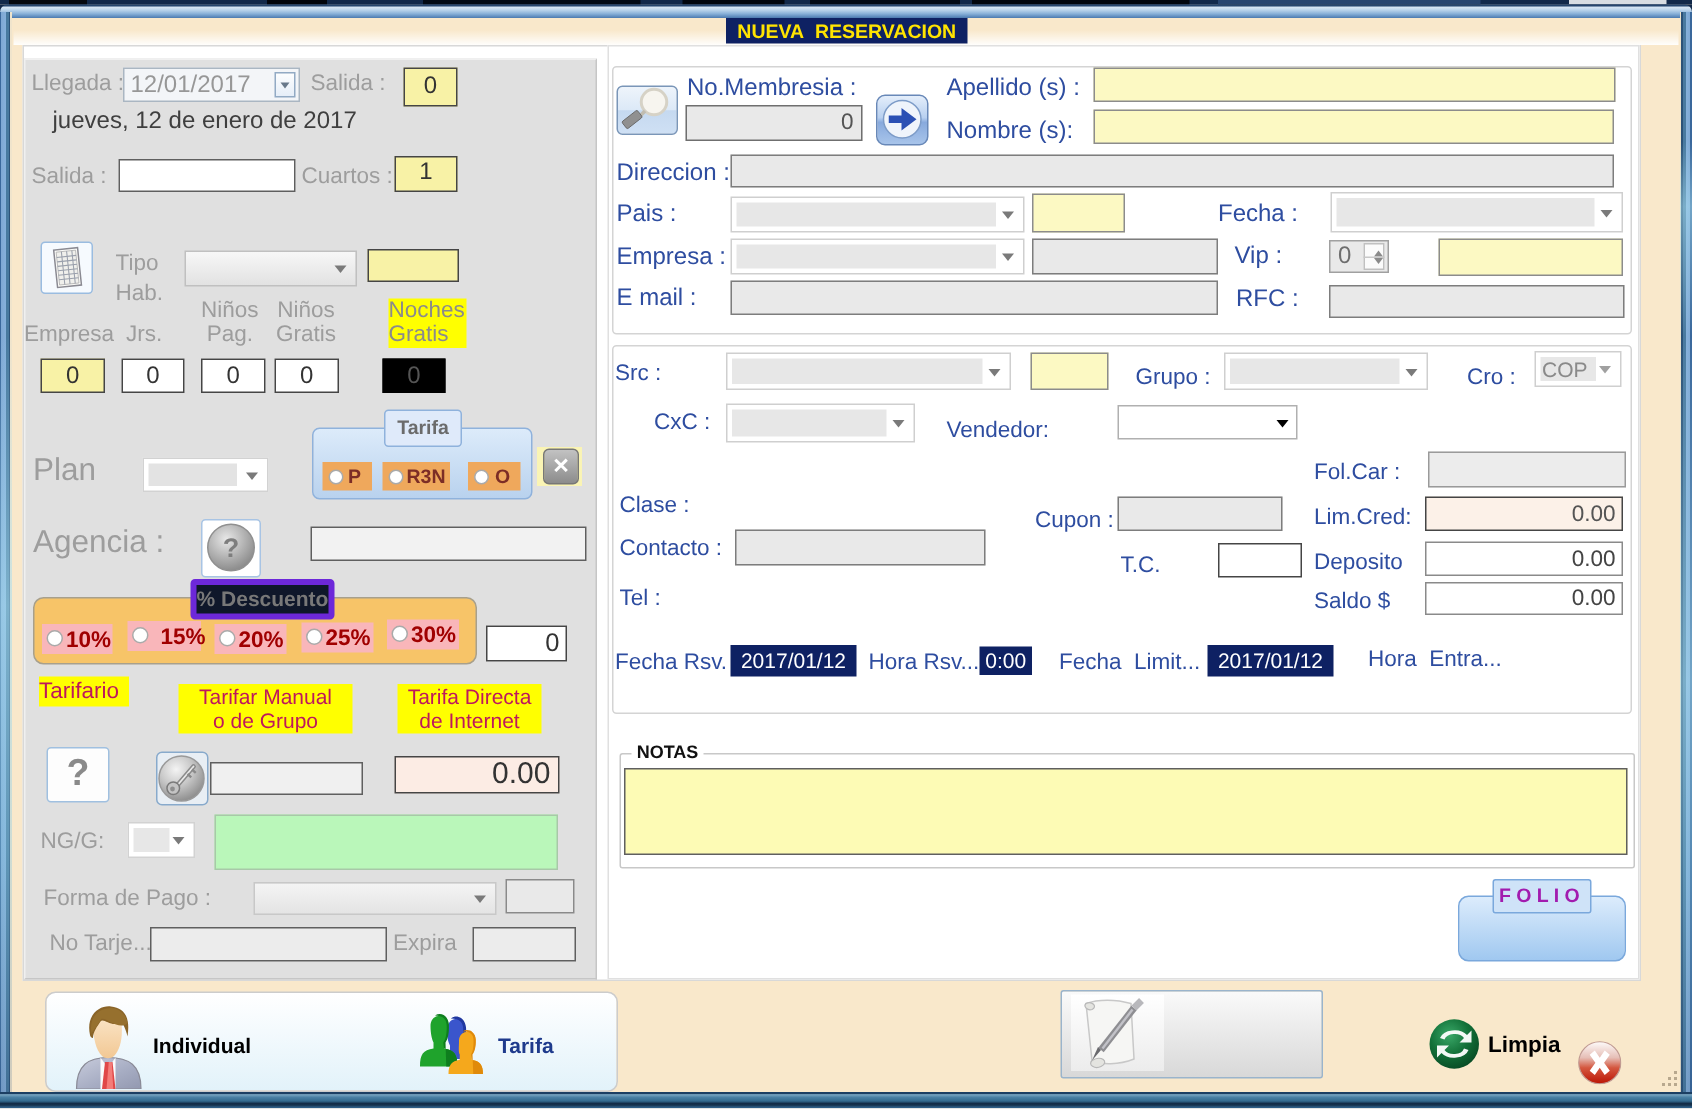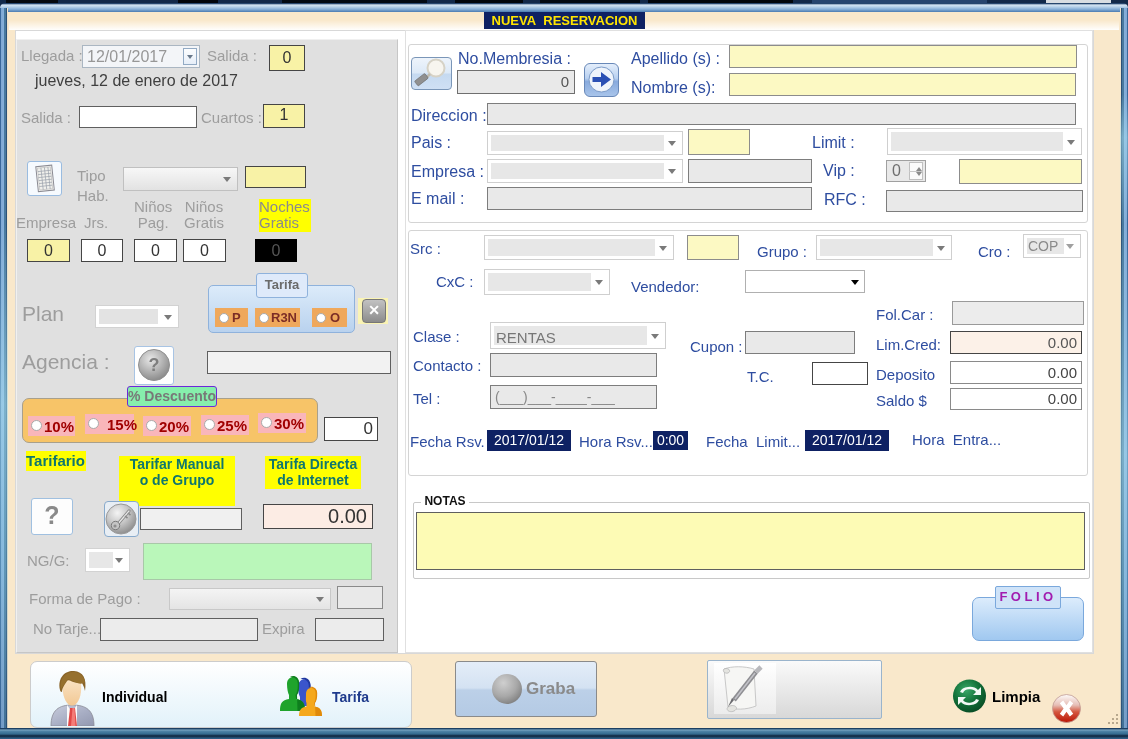--- a/index.html
+++ b/index.html
@@ -6,21 +6,21 @@
 .abs{position:absolute}
 .lbl{position:absolute;color:#9d9d9d;font-size:15px;white-space:nowrap}
 .blbl{position:absolute;color:#2e4da0;font-size:15px;white-space:nowrap}
 .in{position:absolute;border:1px solid #5f5f5f;background:#fff;box-sizing:border-box}
 .gin{position:absolute;border:1px solid #7d7d7d;background:#e9e9e9;box-sizing:border-box}
 .yin{position:absolute;border:1px solid #8c8c8c;background:#fcf9c3;box-sizing:border-box}
 .combo{position:absolute;border:1px solid #cfcfcf;background:#fff;box-sizing:border-box}
 .cfill{position:absolute;left:3px;top:3px;right:18px;bottom:3px;background:#e7e7e7}
 .carr{position:absolute;right:6px;top:50%;margin-top:-2px;width:0;height:0;border-left:4px solid transparent;border-right:4px solid transparent;border-top:5px solid #7a7a7a}
 .navy{position:absolute;background:#0e2163;color:#fff;font-size:14px;text-align:center;box-sizing:border-box}
-.ylbl{position:absolute;background:#ffff00;color:#0f766e;font-weight:bold;font-size:14px;text-align:center}
+.ylbl{position:absolute;background:#ffff00;color:#be185d;font-weight:normal;font-size:14px;text-align:center}
 </style></head><body>
 <div id="win">
 
   <div class="abs" style="left:0;top:0;width:1128px;height:3px;background:#12294a"></div>
   <div class="abs" style="left:6px;top:0;width:52px;height:3px;background:#05090f"></div>
   <div class="abs" style="left:178px;top:0;width:40px;height:3px;background:#01040a"></div>
   <div class="abs" style="left:282px;top:0;width:145px;height:3px;background:#020a14"></div>
   <div class="abs" style="left:455px;top:0;width:68px;height:3px;background:#01060d"></div>
   <div class="abs" style="left:540px;top:0;width:100px;height:3px;background:#020a14"></div>
   <div class="abs" style="left:648px;top:0;width:145px;height:3px;background:#01060d"></div>
@@ -129,40 +129,40 @@
               <stop offset="100%" stop-color="#8a8a8a"></stop>
             </radialGradient>
           </defs>
         <circle cx="19" cy="18" r="15.5" fill="url(#sph)" stroke="#909090"></circle>
         <text x="19" y="24" font-size="18" font-weight="bold" fill="#7e7e7e" text-anchor="middle" font-family="Liberation Sans">?</text>
       </svg>
     </div>
     <div class="gin" style="left:207px;top:351px;width:184px;height:23px;background:#f2f2f2;border:1px solid #5f5f5f"></div>
 
     <div class="abs" style="left:22px;top:398px;width:294px;height:43px;background:#f7c468;border:1px solid #a8a08c;border-radius:7px"></div>
-    <div class="abs" style="left:127px;top:386px;width:88px;height:19px;background:#86efac;border:1px solid #6d28d9;border-radius:3px;color:#787878;font-weight:bold;font-size:14px;text-align:center;line-height:18px">% Descuento</div>
+    <div class="abs" style="left:127px;top:386px;width:88px;height:19px;background:#0f172a;border:4px solid #6d28d9;border-radius:3px;color:#787878;font-weight:bold;font-size:14px;text-align:center;line-height:18px">% Descuento</div>
     <div class="abs" style="left:28px;top:416px;width:47px;height:20px;background:#f9b6ba"></div>
     <div class="abs" style="left:85px;top:414px;width:49px;height:20px;background:#f9b6ba"></div>
     <div class="abs" style="left:143px;top:416px;width:48px;height:20px;background:#f9b6ba"></div>
     <div class="abs" style="left:201px;top:415px;width:48px;height:20px;background:#f9b6ba"></div>
     <div class="abs" style="left:258px;top:413px;width:48px;height:20px;background:#f9b6ba"></div>
     <div class="abs" style="left:31px;top:420px;width:9px;height:9px;border-radius:50%;background:#fff;border:1px solid #aaa"></div>
     <div class="abs" style="left:88px;top:418px;width:9px;height:9px;border-radius:50%;background:#fff;border:1px solid #aaa"></div>
     <div class="abs" style="left:146px;top:420px;width:9px;height:9px;border-radius:50%;background:#fff;border:1px solid #aaa"></div>
     <div class="abs" style="left:204px;top:419px;width:9px;height:9px;border-radius:50%;background:#fff;border:1px solid #aaa"></div>
     <div class="abs" style="left:261px;top:417px;width:9px;height:9px;border-radius:50%;background:#fff;border:1px solid #aaa"></div>
     <div class="abs" style="left:44px;top:418px;color:#a00000;font-weight:bold;font-size:15px">10%</div>
     <div class="abs" style="left:107px;top:416px;color:#a00000;font-weight:bold;font-size:15px">15%</div>
     <div class="abs" style="left:159px;top:418px;color:#a00000;font-weight:bold;font-size:15px">20%</div>
     <div class="abs" style="left:217px;top:417px;color:#a00000;font-weight:bold;font-size:15px">25%</div>
     <div class="abs" style="left:274px;top:415px;color:#a00000;font-weight:bold;font-size:15px">30%</div>
     <div class="in" style="left:324px;top:417px;width:54px;height:24px;border:1px solid #454545;font-size:17px;color:#333;text-align:right;padding-right:4px;line-height:22px">0</div>
 
     <div class="ylbl" style="left:26px;top:451px;width:60px;height:20px;line-height:20px;text-align:left;font-size:15px">Tarifario</div>
-    <div class="ylbl" style="left:119px;top:456px;width:116px;height:50px;line-height:16px">Tarifar Manual<br>o de Grupo</div>
+    <div class="ylbl" style="left:119px;top:456px;width:116px;height:33px;line-height:16px">Tarifar Manual<br>o de Grupo</div>
     <div class="ylbl" style="left:265px;top:456px;width:96px;height:33px;line-height:16px">Tarifa Directa<br>de Internet</div>
 
     <div class="abs" style="left:31px;top:498px;width:40px;height:35px;background:#fdfdfd;border:1px solid #a0c0e0;border-radius:3px;color:#8a8a8a;font-weight:bold;font-size:25px;text-align:center;line-height:33px">?</div>
 
     <div class="abs" style="left:104px;top:501px;width:33px;height:34px;border:1px solid #88aacc;border-radius:4px;background:#e8eef4">
       <svg width="33" height="34" viewBox="0 0 33 34" style="position:absolute;left:0;top:0">
         <defs>
             <radialGradient id="ksph" cx="38%" cy="30%" r="72%">
               <stop offset="0%" stop-color="#f4f4f4"></stop>
               <stop offset="50%" stop-color="#c8c8c8"></stop>
@@ -223,21 +223,21 @@
   <div class="blbl" style="left:631px;top:79px;font-size:16px">Nombre (s):</div>
   <div class="yin" style="left:729px;top:73px;width:347px;height:23px"></div>
   <div class="blbl" style="left:411px;top:107px;font-size:16px">Direccion :</div>
   <div class="gin" style="left:487px;top:103px;width:589px;height:22px"></div>
   <div class="blbl" style="left:411px;top:134px;font-size:16px">Pais :</div>
   <div class="combo" style="left:487px;top:131px;width:196px;height:24px">
       <span class="cfill"></span>
       <span class="carr"></span>
     </div>
   <div class="yin" style="left:688px;top:129px;width:62px;height:26px"></div>
-  <div class="blbl" style="left:812px;top:134px;font-size:16px">Limit :</div>
+  <div class="blbl" style="left:812px;top:134px;font-size:16px">Fecha :</div>
   <div class="combo" style="left:887px;top:128px;width:195px;height:27px">
       <span class="cfill"></span>
       <span class="carr"></span>
     </div>
   <div class="blbl" style="left:411px;top:163px;font-size:16px">Empresa :</div>
   <div class="combo" style="left:487px;top:159px;width:196px;height:24px">
       <span class="cfill"></span>
       <span class="carr"></span>
     </div>
   <div class="gin" style="left:688px;top:159px;width:124px;height:24px"></div>
@@ -277,38 +277,31 @@
       <span class="cfill"></span>
       <span class="carr"></span>
     </div>
   <div class="blbl" style="left:631px;top:278px">Vendedor:</div>
   <div class="combo" style="left:745px;top:270px;width:120px;height:23px;border-color:#b0b0b0">
       <span class="abs" style="right:5px;top:9px;width:0;height:0;border-left:4px solid transparent;border-right:4px solid transparent;border-top:5px solid #000"></span>
     </div>
   <div class="blbl" style="left:876px;top:306px">Fol.Car :</div>
   <div class="gin" style="left:952px;top:301px;width:132px;height:24px;background:#ececec;border:1px solid #9a9a9a"></div>
   <div class="blbl" style="left:413px;top:328px">Clase :</div>
-  <div class="combo" style="left:490px;top:322px;width:176px;height:27px">
-      <span class="cfill">
-        <span style="position:absolute;left:2px;top:3px;font-size:15px;color:#777">RENTAS</span>
-      </span>
-      <span class="carr"></span>
-    </div>
   <div class="blbl" style="left:690px;top:338px">Cupon :</div>
   <div class="gin" style="left:745px;top:331px;width:110px;height:23px"></div>
   <div class="blbl" style="left:876px;top:336px">Lim.Cred:</div>
   <div class="in" style="left:950px;top:331px;width:132px;height:23px;background:#fcf1e8;border:1px solid #454545;font-size:15px;color:#555;text-align:right;padding-right:4px;line-height:21px">0.00</div>
   <div class="blbl" style="left:413px;top:357px">Contacto :</div>
   <div class="gin" style="left:490px;top:353px;width:167px;height:24px"></div>
   <div class="blbl" style="left:747px;top:368px">T.C.</div>
   <div class="in" style="left:812px;top:362px;width:56px;height:23px;border:1px solid #454545"></div>
   <div class="blbl" style="left:876px;top:366px">Deposito</div>
   <div class="in" style="left:950px;top:361px;width:132px;height:23px;border:1px solid #8a8a8a;font-size:15px;color:#444;text-align:right;padding-right:4px;line-height:21px">0.00</div>
   <div class="blbl" style="left:413px;top:390px">Tel :</div>
-  <div class="gin" style="left:490px;top:385px;width:167px;height:24px;font-size:14px;color:#888;line-height:22px;padding-left:4px">(___)___-____-___</div>
   <div class="blbl" style="left:876px;top:392px">Saldo $</div>
   <div class="in" style="left:950px;top:388px;width:132px;height:22px;border:1px solid #8a8a8a;font-size:15px;color:#444;text-align:right;padding-right:4px;line-height:20px">0.00</div>
   <div class="blbl" style="left:410px;top:433px">Fecha Rsv.</div>
   <div class="navy" style="left:487px;top:430px;width:84px;height:21px;line-height:21px">2017/01/12</div>
   <div class="blbl" style="left:579px;top:433px">Hora Rsv...</div>
   <div class="navy" style="left:653px;top:431px;width:35px;height:19px;line-height:19px">0:00</div>
   <div class="blbl" style="left:706px;top:433px">Fecha&nbsp; Limit...</div>
   <div class="navy" style="left:805px;top:430px;width:84px;height:21px;line-height:21px">2017/01/12</div>
   <div class="blbl" style="left:912px;top:431px">Hora&nbsp; Entra...</div>
 
@@ -348,33 +341,20 @@
       <path d="M19 14 C19 4 31 4 31 12 C31.5 18 30 22 28 24 L28 28 C33 29 35 31 35 33 L15 33 C15 30 17 28 21 28 L21 24 C20 22 19 19 19 14 Z" fill="#3a55cc"></path>
       <path d="M29 24 C31 22 32 18 31.7 12 C31 5 25 3 21.5 6 C28 6 30 9 29.8 14 C29.8 19 29.5 21 28 24 L28 28 C33 29 35 31 35 33 L29 33 Z" fill="#2038a0"></path>
       <path d="M8 11 C8 2 20 2 20 10 C20.3 16 19 20 17 22 L17 26 C24 27 26 30 26 38 L1 38 C1 30 3 27 10 26 L10 22 C9 20 8 16 8 11 Z" fill="#1fa32c"></path>
       <path d="M18 22 C19.5 20 20.5 16 20.2 10 C19.8 4 15 1.5 11 4 C17 4 19 7 18.8 12 C18.8 17 18 20 16.5 22 L17 26 C24 27 26 30 26 38 L18.5 38 Z" fill="#0e7e1e"></path>
       <path d="M27 21 C27 13 38 13 38 20 C38.2 25 37 28.5 35.5 30 L35.5 33.5 C41 34.5 43 37 43 43 L20 43 C20 37 22 34.5 27.5 33.5 L27.5 30 C26.5 28.5 27 25 27 21 Z" fill="#f5a81c"></path>
       <path d="M36 30 C37.3 28.5 38.4 25 38.2 20 C37.8 14.5 33 12.5 29.5 14.5 C35 14.5 36.8 17 36.7 21 C36.7 25 36.3 28 35 30 L35.5 33.5 C41 34.5 43 37 43 43 L36.5 43 Z" fill="#e08a0a"></path>
     </g>
   </svg>
   <div class="abs" style="left:332px;top:689px;color:#1e3a8c;font-weight:bold;font-size:14px">Tarifa</div>
 
-  <div class="abs" style="left:455px;top:661px;width:140px;height:54px;border:1px solid #8a8a8a;border-radius:3px;background:linear-gradient(180deg,#e4edf8 0%,#d4e2f2 48%,#bcd0e8 52%,#b4cae4 100%)">
-    <svg width="34" height="34" viewBox="0 0 34 34" style="position:absolute;left:34px;top:10px">
-      <defs>
-          <radialGradient id="gs" cx="38%" cy="30%" r="75%">
-            <stop offset="0%" stop-color="#cfcfcf"></stop>
-            <stop offset="60%" stop-color="#a8a8a8"></stop>
-            <stop offset="100%" stop-color="#7e7e7e"></stop>
-          </radialGradient>
-        </defs>
-      <circle cx="17" cy="17" r="15" fill="url(#gs)"></circle>
-    </svg>
-    <span style="position:absolute;left:70px;top:17px;color:#8a8a8a;font-weight:bold;font-size:17px">Graba</span>
-  </div>
 
   <div class="abs" style="left:707px;top:660px;width:173px;height:57px;border:1px solid #9ab4cc;border-radius:2px;background:linear-gradient(180deg,#fafafa,#d8d8d8)">
     <div class="abs" style="left:6px;top:2px;width:62px;height:51px;background:linear-gradient(180deg,#ffffff,#ececec)"></div>
     <svg width="60" height="54" viewBox="0 0 60 54" style="position:absolute;left:6px;top:1px">
       <path d="M10 7 C18 4 30 4 40 7 L42 44 C32 48 20 48 14 45 Z" fill="#f6f6f4" stroke="#c8c8c8"></path>
       <path d="M10 7 C14 5 18 9 14 11 C11 12 8 9 10 7 Z" fill="#e4e4e0" stroke="#b8b8b8" stroke-width="0.8"></path>
       <path d="M14 45 C20 41 26 46 20 49 C16 51 11 48 14 45 Z" fill="#e4e4e0" stroke="#b8b8b8" stroke-width="0.8"></path>
       <line x1="42" y1="10" x2="20" y2="38" stroke="#8e8e92" stroke-width="4.6"></line>
       <line x1="41" y1="11" x2="21" y2="37" stroke="#c2c2c8" stroke-width="1.6"></line>
       <line x1="42" y1="10" x2="47" y2="5" stroke="#b8b8bc" stroke-width="4.6"></line>

